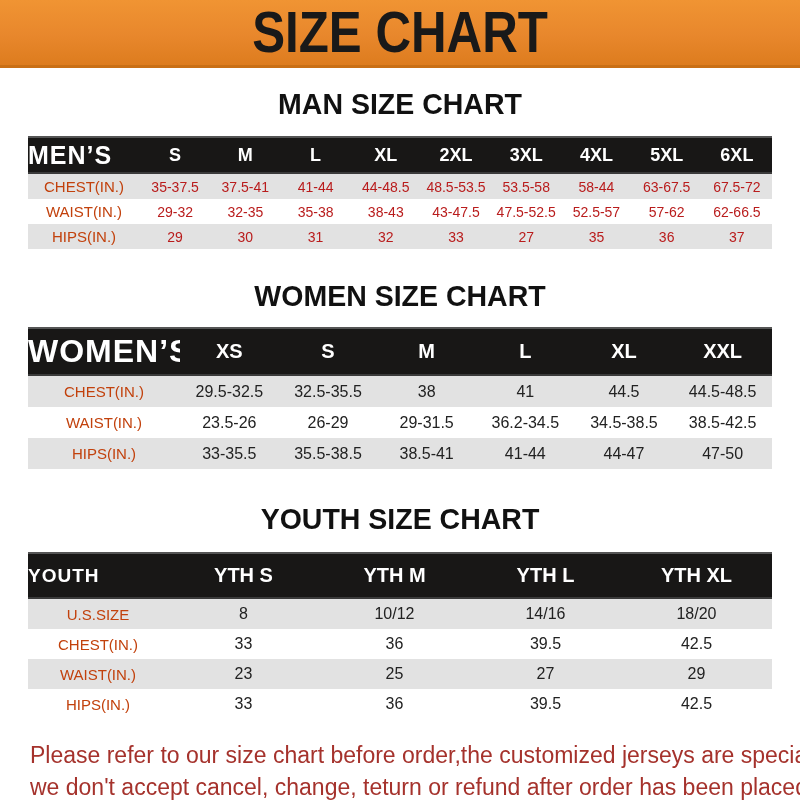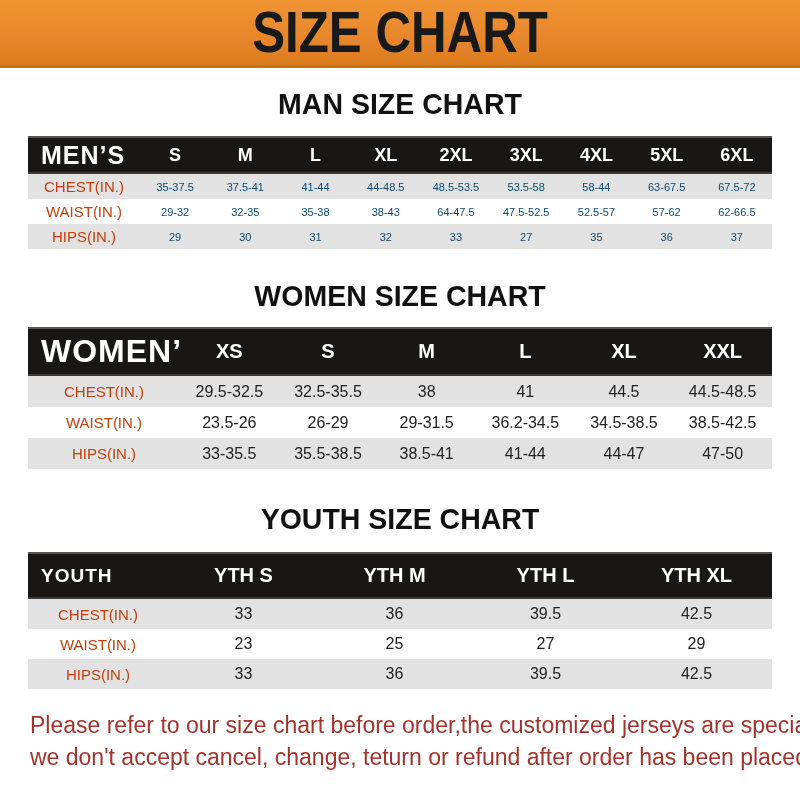--- a/index.html
+++ b/index.html
@@ -73,36 +73,35 @@
     white-space: nowrap;
   }
   table.size-table thead th {
     background: #181716;
     color: #ffffff;
     border-top: 2px solid #555;
     border-bottom: 2px solid #3a3a3a;
   }
   table.size-table thead th.rowlab {
     text-align: left;
-    padding-left: 13px;
     font-weight: bold;
     letter-spacing: 1px;
   }
   table.size-table tbody tr:nth-child(odd) td { background: #e2e2e2; }
   table.size-table tbody tr:nth-child(even) td { background: #ffffff; }
   table.size-table tbody td:first-child {
     font-size: 15px;
     color: #c2410c;
   }
 
   
   .tbl-men thead th { height: 34px; font-size: 18px; }
   .tbl-men thead th.rowlab { font-size: 25px; }
   .tbl-men col.lab { width: 112px; }
-  .tbl-men tbody td { height: 25px; font-size: 11px; color: #0c4a6e; }
+  .tbl-men tbody td { height: 25px; font-size: 14px; color: #b91c1c; }
 
   
   .tbl-women thead th { height: 45px; font-size: 20px; }
   .tbl-women thead th.rowlab { font-size: 32px; }
   .tbl-women col.lab { width: 152px; }
   .tbl-women tbody td { height: 31px; font-size: 16px; color: #222; }
 
   
   .tbl-youth thead th { height: 43px; font-size: 20px; }
   .tbl-youth thead th.rowlab { font-size: 19px; letter-spacing: 2px; }
@@ -160,21 +159,21 @@
             <td>58-44</td>
             <td>63-67.5</td>
             <td>67.5-72</td>
           </tr>
           <tr>
             <td>WAIST(IN.)</td>
             <td>29-32</td>
             <td>32-35</td>
             <td>35-38</td>
             <td>38-43</td>
-            <td>64-47.5</td>
+            <td>43-47.5</td>
             <td>47.5-52.5</td>
             <td>52.5-57</td>
             <td>57-62</td>
             <td>62-66.5</td>
           </tr>
           <tr>
             <td>HIPS(IN.)</td>
             <td>29</td>
             <td>30</td>
             <td>31</td>
@@ -248,20 +247,27 @@
           <tr>
             <th class="rowlab">YOUTH</th>
             <th>YTH S</th>
             <th>YTH M</th>
             <th>YTH L</th>
             <th>YTH XL</th>
           </tr>
         </thead>
         <tbody>
           <tr>
+            <td>U.S.SIZE</td>
+            <td>8</td>
+            <td>10/12</td>
+            <td>14/16</td>
+            <td>18/20</td>
+          </tr>
+          <tr>
             <td>CHEST(IN.)</td>
             <td>33</td>
             <td>36</td>
             <td>39.5</td>
             <td>42.5</td>
           </tr>
           <tr>
             <td>WAIST(IN.)</td>
             <td>23</td>
             <td>25</td>

